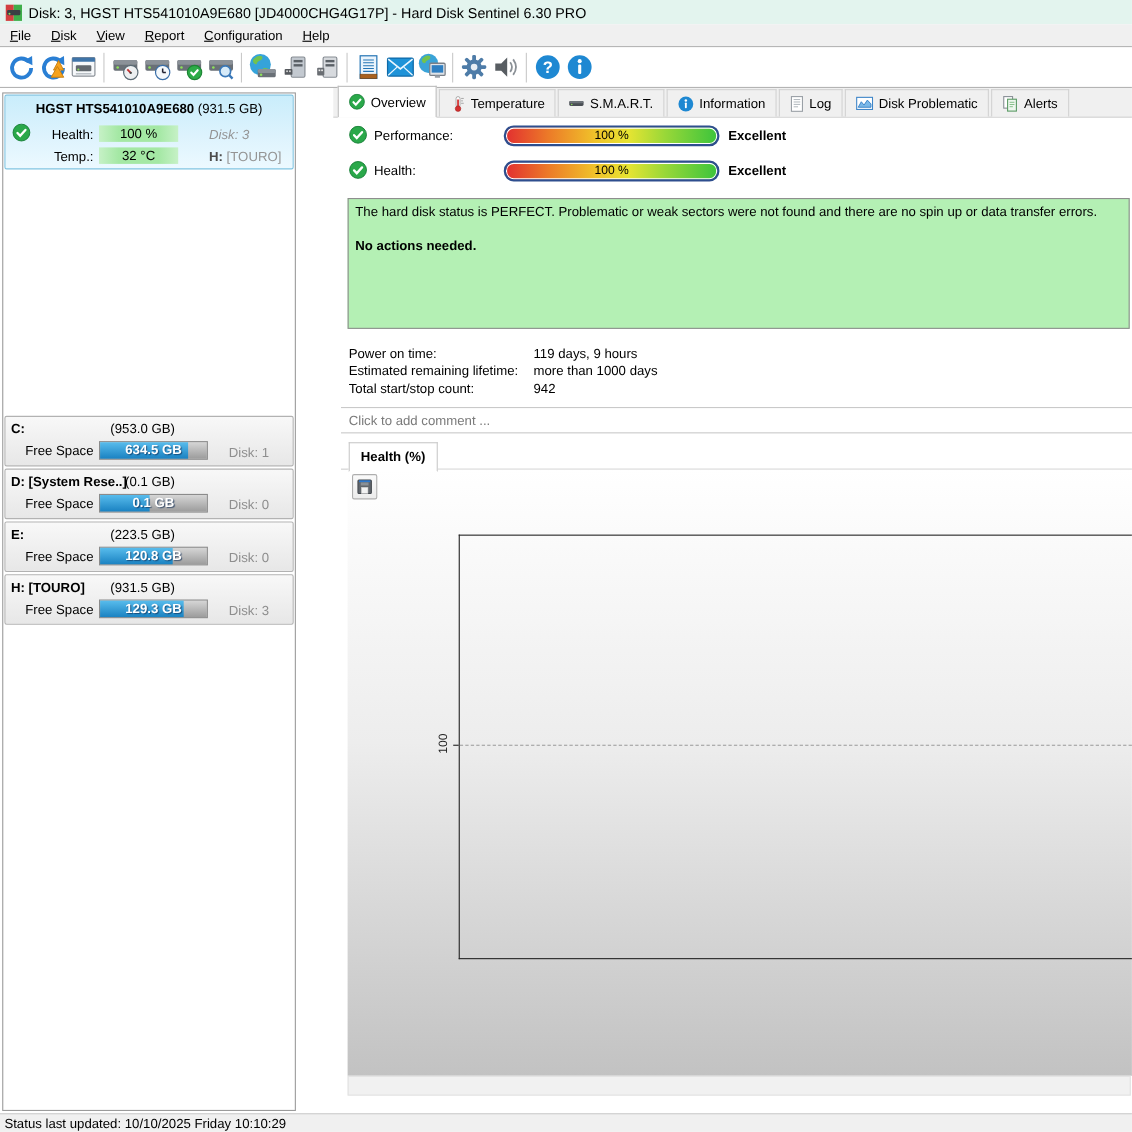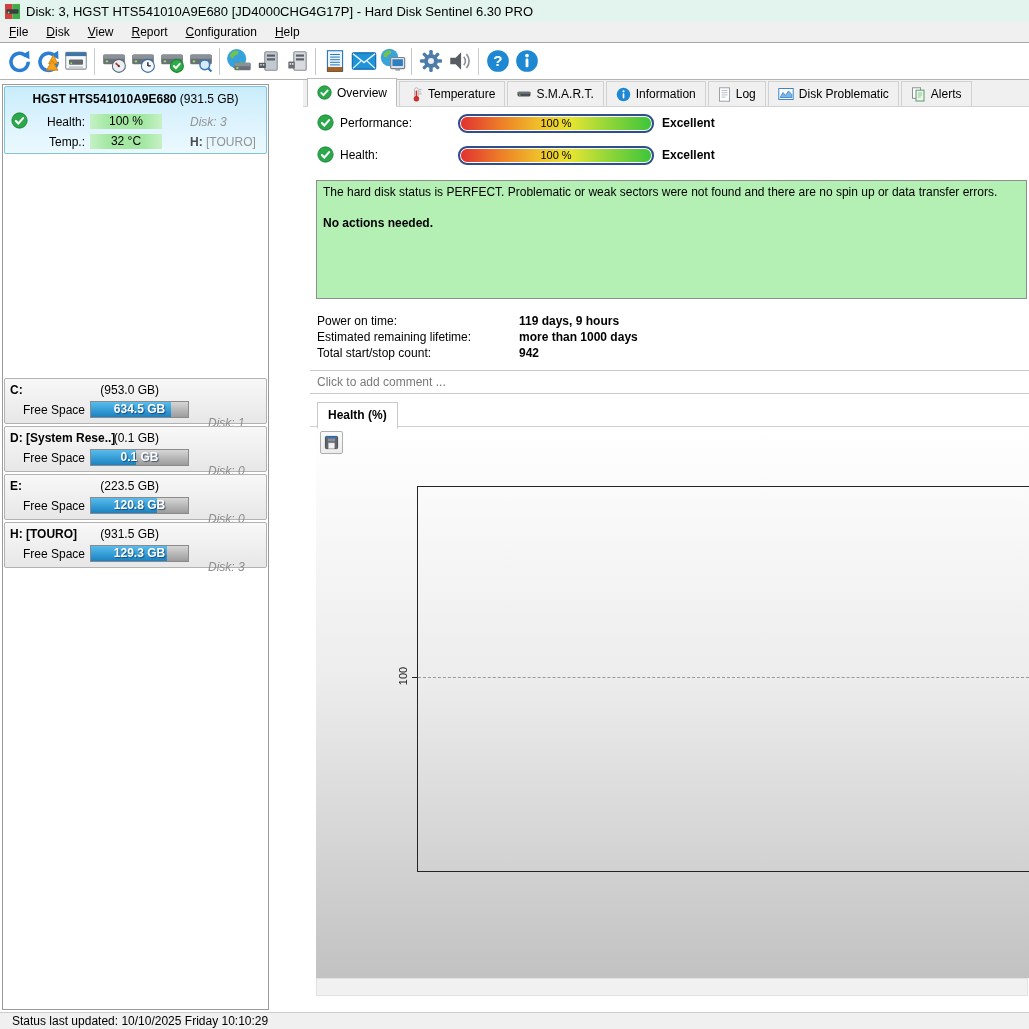--- a/index.html
+++ b/index.html
@@ -36,42 +36,42 @@
   .dcard{position:relative;height:44px;margin:0 1px 2px 1px;border-radius:2px;
     background:linear-gradient(180deg,#f8f8f8,#e7e7e7);border:1px solid #b2b2b2;}
   .dname{position:absolute;left:5px;top:4px;font-weight:bold;}
   .dsize{position:absolute;right:107px;top:4px;}
   .dfreelab{position:absolute;left:0;top:24px;width:80px;text-align:right;}
   .dbar{position:absolute;left:85px;top:22px;width:97px;height:15px;
     background:linear-gradient(180deg,#d6d6d6,#9c9c9c);border:1px solid #8b8b8b;}
   .dfill{position:absolute;left:0;top:0;bottom:0;background:linear-gradient(180deg,#58bcec,#1a82c2);}
   .dval{position:absolute;left:0;right:0;top:0;text-align:center;font-weight:bold;color:#fff;
     line-height:15px;text-shadow:1px 1px 1px rgba(10,40,80,.65);}
-  .ddisk{position:absolute;left:203px;top:25px;font-style:italic;color:#8e8e8e;margin-top:12px;}
+  .ddisk{position:absolute;left:203px;top:25px;color:#8e8e8e;}
   
   .tabstrip{position:absolute;left:303px;top:80px;right:0;height:27px;background:#f0f0f0;
     border-bottom:1px solid #d2d2d2;display:flex;align-items:flex-end;padding-left:4px;box-sizing:border-box;}
   .tab{display:inline-flex;align-items:center;gap:5px;height:24px;padding:0 9px;margin-right:2px;
     border:1px solid #d2d2d2;border-bottom:none;background:#f0f0f0;white-space:nowrap;}
   .tab.active{background:#fff;height:27px;border-color:#bcbcbc;margin-bottom:-1px;z-index:2;
     border-bottom:1px solid #fff;}
   
   .ovrow{position:absolute;left:317px;height:18px;}
   .ovrow .rowlabel{position:absolute;left:23px;top:2px;}
   .gradbar{position:absolute;left:141px;top:0;width:192px;height:15px;border:2px solid #2e4e8e;border-radius:9px;
     background:linear-gradient(90deg,#e23030 0%,#ec7a28 20%,#f0c22a 42%,#e6e432 58%,#9ad838 75%,#3cc43c 100%);
     box-shadow:inset 0 0 0 1px #fff;text-align:center;font-size:11px;line-height:15px;}
   .rating{position:absolute;left:345px;top:2px;font-weight:bold;}
   .statusbox{position:absolute;left:316px;top:180px;width:711px;height:119px;background:#b4f0b4;
     border:1px solid #8e8e8e;padding:4px 6px;box-sizing:border-box;line-height:15px;}
   .statusbox .noact{font-weight:bold;margin-top:16px;}
   .stats{position:absolute;left:317px;top:314px;}
   .statrow{height:16px;position:relative;}
   .statlab{display:inline-block;}
-  .statval{position:absolute;left:202px;top:0;font-weight:bold;white-space:nowrap;}
+  .statval{position:absolute;left:168px;top:0;font-weight:normal;white-space:nowrap;}
   .comment{position:absolute;left:310px;top:370px;right:0;height:24px;background:#fff;
     border-top:1px solid #c9c9c9;border-bottom:1px solid #c9c9c9;line-height:23px;padding-left:7px;
     color:#7a7a7a;box-sizing:border-box;}
   .subtabstrip{position:absolute;left:310px;top:401px;right:0;height:26px;border-bottom:1px solid #cfcfcf;
     box-sizing:border-box;font-weight:bold;}
   .subtab{position:absolute;left:7px;top:1px;height:25px;line-height:25px;padding:0 10px;background:#fff;
     border:1px solid #c9c9c9;border-bottom:1px solid #fff;z-index:2;}
   
   .chartpanel{position:absolute;left:316px;top:427px;width:713px;height:551px;
     background:linear-gradient(180deg,#ffffff 0%,#ededed 45%,#c2c2c2 100%);}
@@ -80,21 +80,21 @@
   .plotbox{position:absolute;left:101px;top:59px;right:0;height:384px;
     border:1px solid #242424;border-right:none;}
   .ytick{position:absolute;left:72px;top:243px;width:30px;height:12px;transform:rotate(-90deg);
     font-size:11px;text-align:center;color:#222;}
   .ytickmark{position:absolute;left:96px;top:250px;width:5px;height:1px;background:#242424;}
   .dashline{position:absolute;left:102px;right:0;top:250px;border-top:1px dashed #999;}
   .bottomstrip{position:absolute;left:316px;top:978px;width:712px;height:18px;background:#f1f1f1;
     border:1px solid #e2e2e2;box-sizing:border-box;}
   
   .statusbar{position:absolute;left:0;top:1012px;right:0;height:17px;background:#f0f0f0;
-    border-top:1px solid #cdcdcd;line-height:16px;padding-left:12px;box-sizing:border-box;}
+    border-top:1px solid #cdcdcd;line-height:16px;padding-left:4px;box-sizing:border-box;}
   .ic{display:block;}
 </style>
 </head>
 <body>
 
 <div id="app">
 
   <div class="titlebar">
     <span>
       <svg class="ic" width="15" height="15" viewBox="0 0 15 15">

